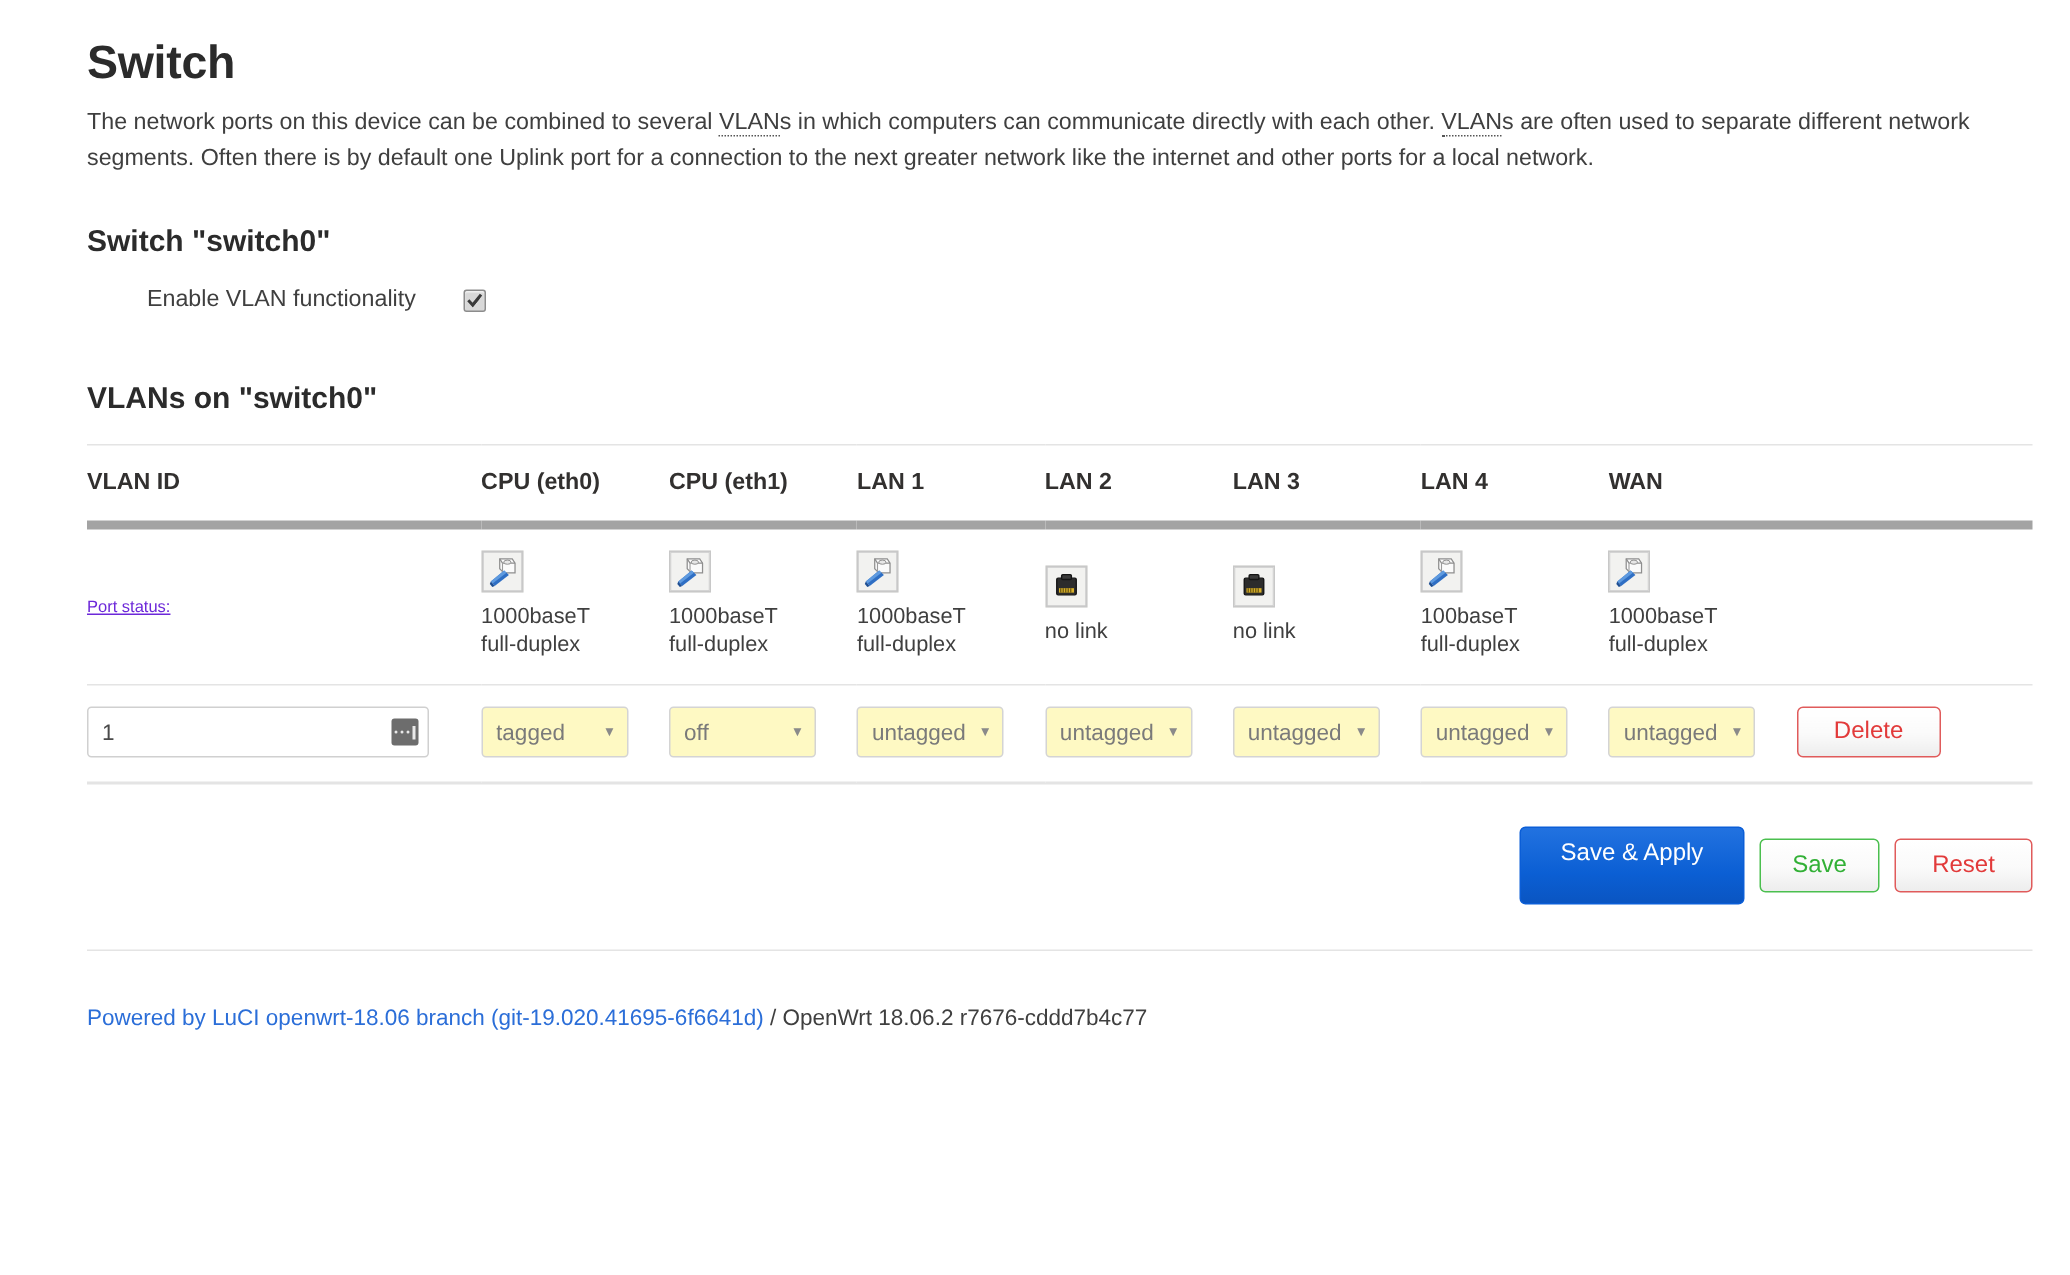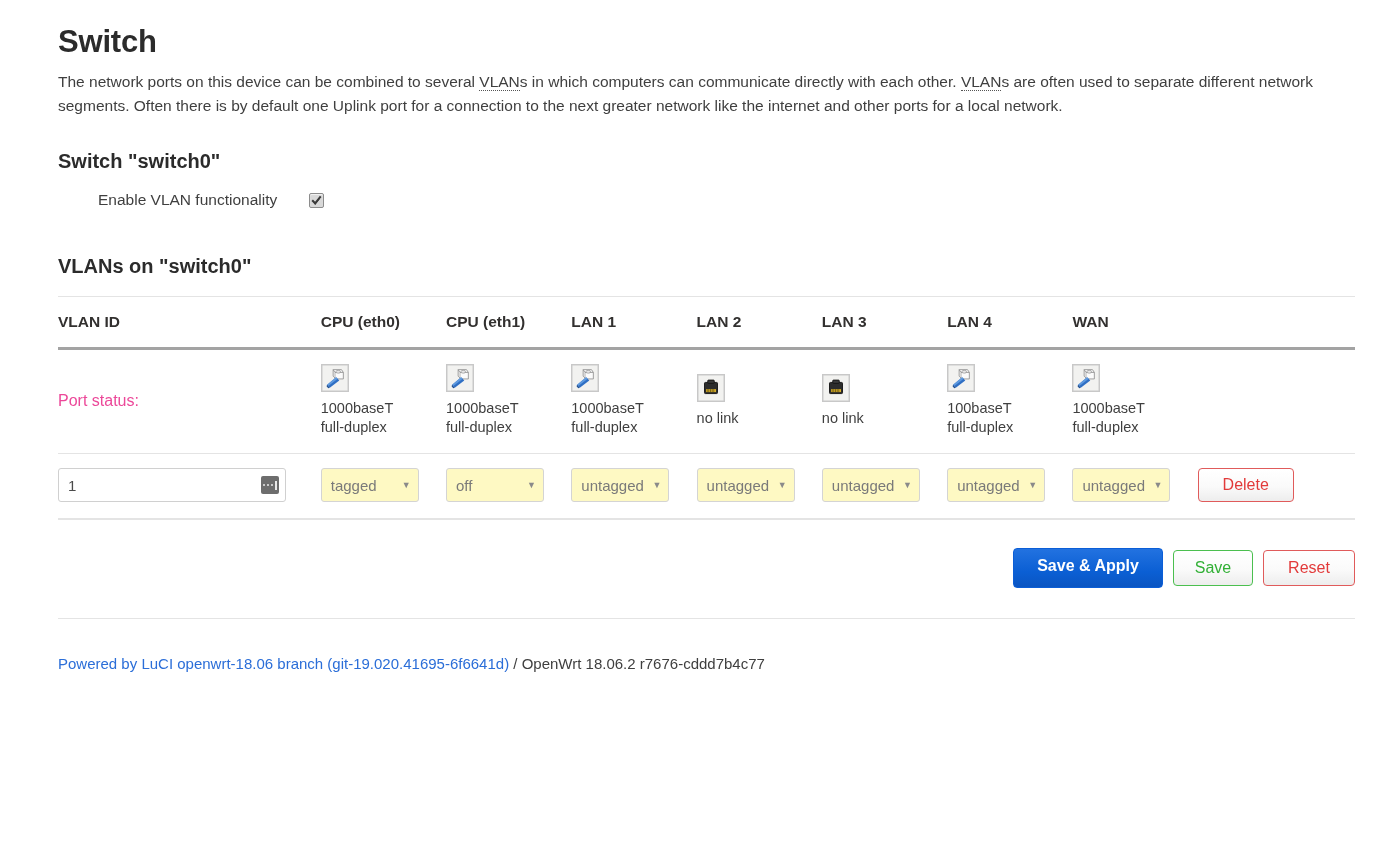--- a/index.html
+++ b/index.html
@@ -83,40 +83,41 @@
     width: 1297px;
     margin-top: 0;
   }
   table.vlan-table thead th {
     text-align: left;
     font-size: 15.5px;
     font-weight: bold;
     color: #32302f;
     padding: 16px 0 16px 0;
     border-top: 1px solid #e4e4e4;
-    border-bottom: 3px solid #a3a3a3;
+    border-bottom: 6px solid #a3a3a3;
     vertical-align: middle;
     white-space: nowrap;
   }
   table.vlan-table td {
     padding: 0;
     vertical-align: middle;
     border-bottom: 1px solid #e4e4e4;
   }
   .col-vlanid   { width: 270px; }
   .col-port     { width: 131px; }
   .col-actions  { width: 170px; }
 
   tr.portstatus-row td {
     padding: 14px 0 16px 0;
   }
   .portstatus-label {
-    font-size: 16px;
-    color: #ec4899;
+    font-size: 11px;
+    color: #6d28d9;
     white-space: nowrap;
+    text-decoration: underline;
   }
   .port-cell {
     display: flex;
     flex-direction: column;
     align-items: flex-start;
   }
   .port-icon {
     width: 28px;
     height: 28px;
     border: 1px solid #c8c8c8;
@@ -255,23 +256,23 @@
     border: 1px solid #e05b5b;
     color: #e23a3a;
     min-width: 92px;
     height: 36px;
     line-height: 34px;
   }
   .btn-apply {
     border: 1px solid #0b5ed7;
     background: linear-gradient(#2272e0, #0b5fd4 60%, #0a55c2);
     color: #ffffff;
-    font-weight: bold;
+    font-weight: normal;
     min-width: 150px;
-    height: 40px;
+    height: 52px;
     line-height: 34px;
   }
 
   .add-zone {
     padding-bottom: 8px;
   }
   .divider {
     border: 0;
     border-top: 1px solid #e4e4e4;
     margin: 0;

